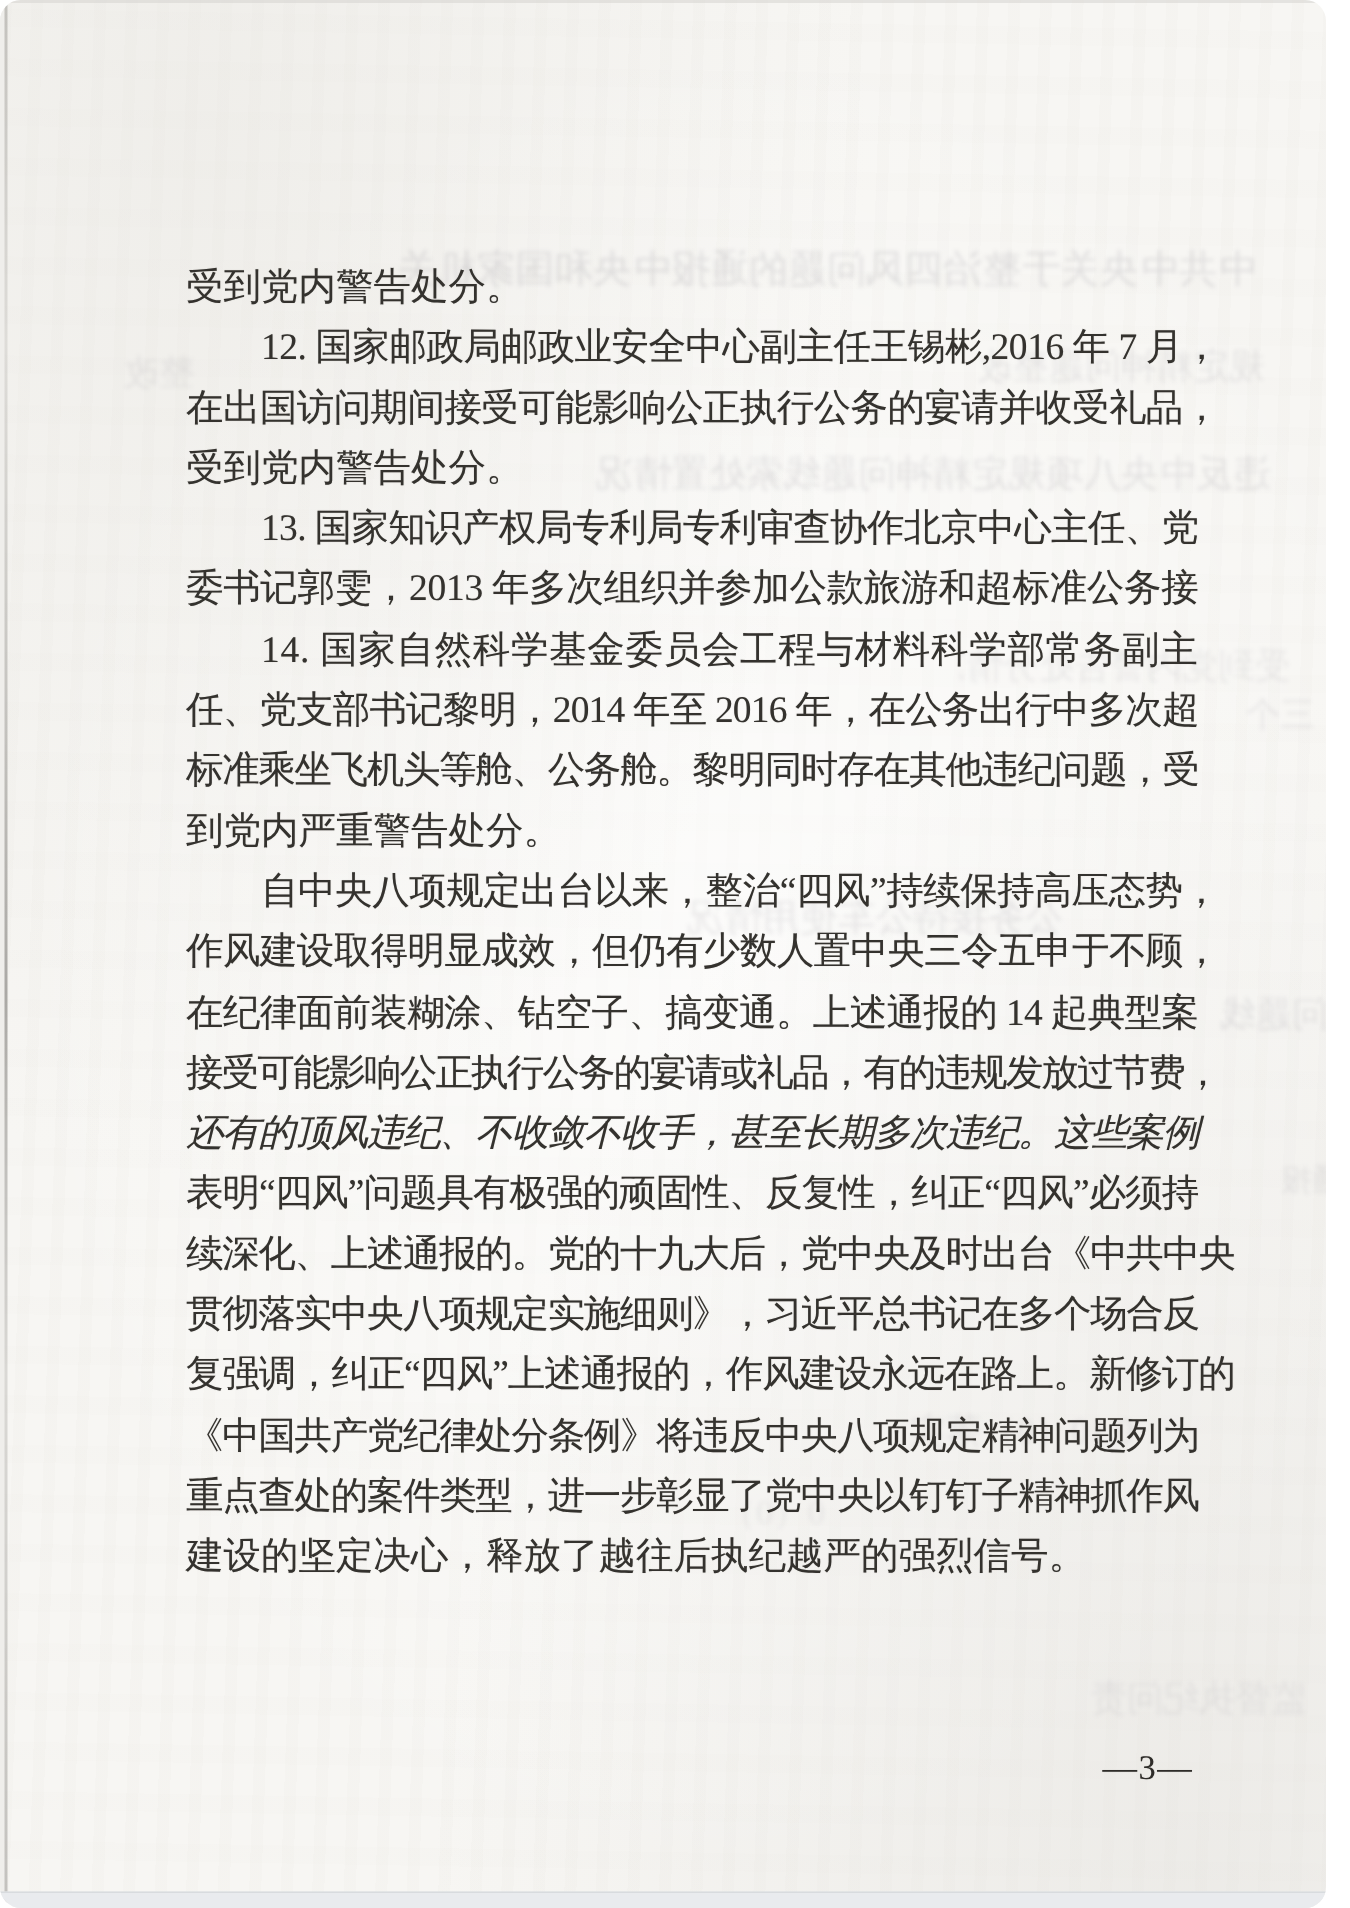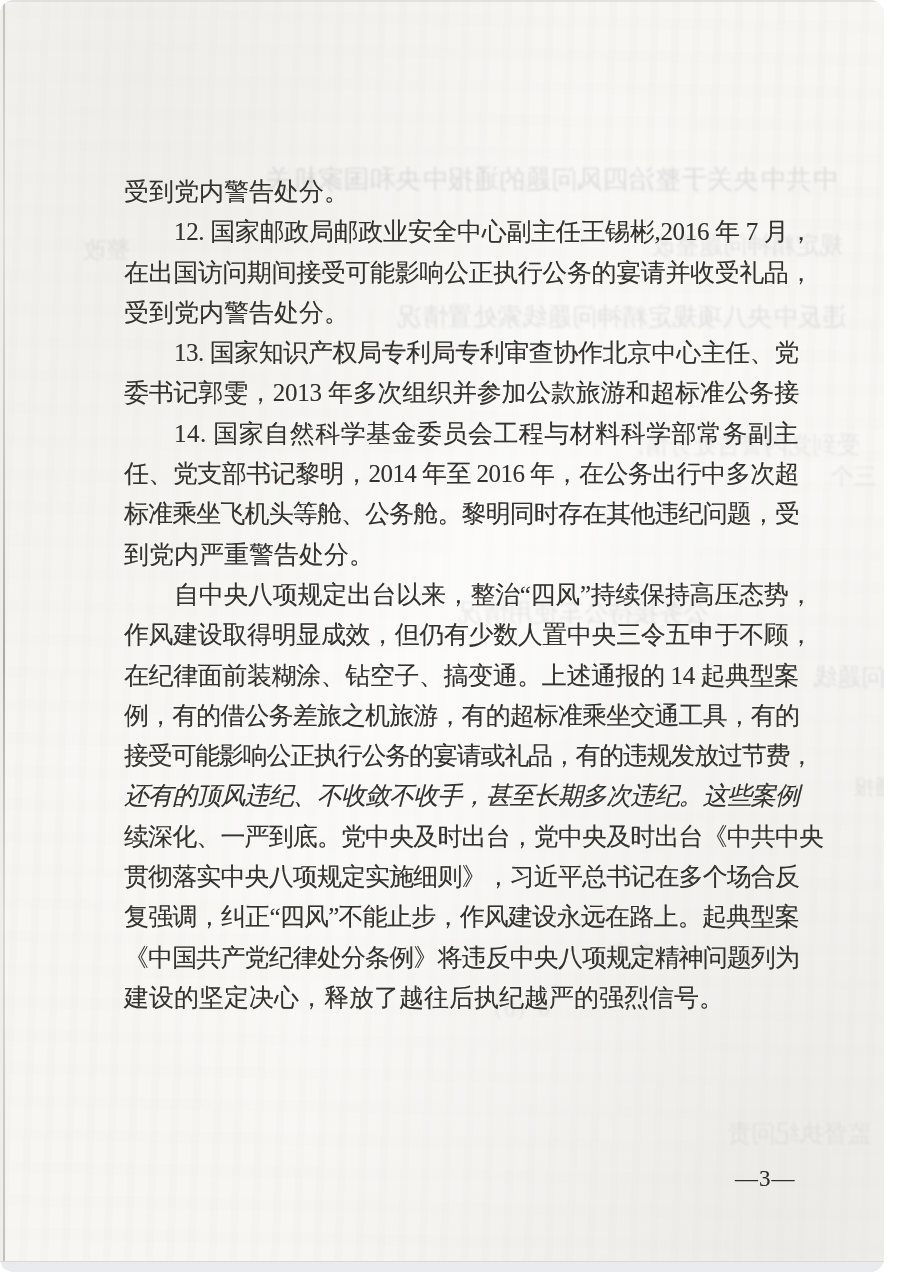--- a/index.html
+++ b/index.html
@@ -110,27 +110,28 @@
       <div class="line indent fit" style="letter-spacing: 0.46px;">14. 国家自然科学基金委员会工程与材料科学部常务副主</div>
       <div class="line fit" style="letter-spacing: -0.55px;">任、党支部书记黎明，2014 年至 2016 年，在公务出行中多次超</div>
       <div class="line fit" style="letter-spacing: -0.89px; text-align: center;">标准乘坐飞机头等舱、公务舱。黎明同时存在其他违纪问题，受</div>
       <div class="line">到党内严重警告处分。</div>
     </div>
 
     <div class="para">
       <div class="line indent fit hang" style="letter-spacing: -0.3px;">自中央八项规定出台以来，整治“四风”持续保持高压态势，</div>
       <div class="line fit hang" style="letter-spacing: -0.39px;">作风建设取得明显成效，但仍有少数人置中央三令五申于不顾，</div>
       <div class="line fit" style="letter-spacing: -0.42px;">在纪律面前装糊涂、钻空子、搞变通。上述通报的 14 起典型案</div>
-      <div class="line fit" style="letter-spacing: -0.89px;">例，有的借公务差旅之机旅游，有的超标准乘坐交通工具，有的</div>
       <div class="line fit hang" style="letter-spacing: -1.24px;">接受可能影响公正执行公务的宴请或礼品，有的违规发放过节费，</div>
       <div class="line fit" style="letter-spacing: -0.89px; font-style: italic;">还有的顶风违纪、不收敛不收手，甚至长期多次违纪。这些案例</div>
-      <div class="line fit" style="letter-spacing: -0.89px;">续深化、一严到底。党中央及时出台，党中央及时出台《中共中央</div>
+      <div class="line fit" style="letter-spacing: -0.65px;">表明“四风”问题具有极强的顽固性、反复性，纠正“四风”必须持</div>
+      <div class="line fit" style="letter-spacing: -0.89px;">续深化、上述通报的。党的十九大后，党中央及时出台《中共中央</div>
       <div class="line fit" style="letter-spacing: -0.89px;">贯彻落实中央八项规定实施细则》，习近平总书记在多个场合反</div>
-      <div class="line fit" style="letter-spacing: -0.77px;">复强调，纠正“四风”不能止步，作风建设永远在路上。起典型案</div>
+      <div class="line fit" style="letter-spacing: -0.77px;">复强调，纠正“四风”上述通报的，作风建设永远在路上。新修订的</div>
       <div class="line fit" style="letter-spacing: -0.89px;">《中国共产党纪律处分条例》将违反中央八项规定精神问题列为</div>
+      <div class="line fit" style="letter-spacing: -0.89px;">重点查处的案件类型，进一步彰显了党中央以钉钉子精神抓作风</div>
       <div class="line">建设的坚定决心，释放了越往后执纪越严的强烈信号。</div>
     </div>
 
   </main>
 
   <div class="pagenum">—3—</div>
 
 </div>
 
 </body></html>

